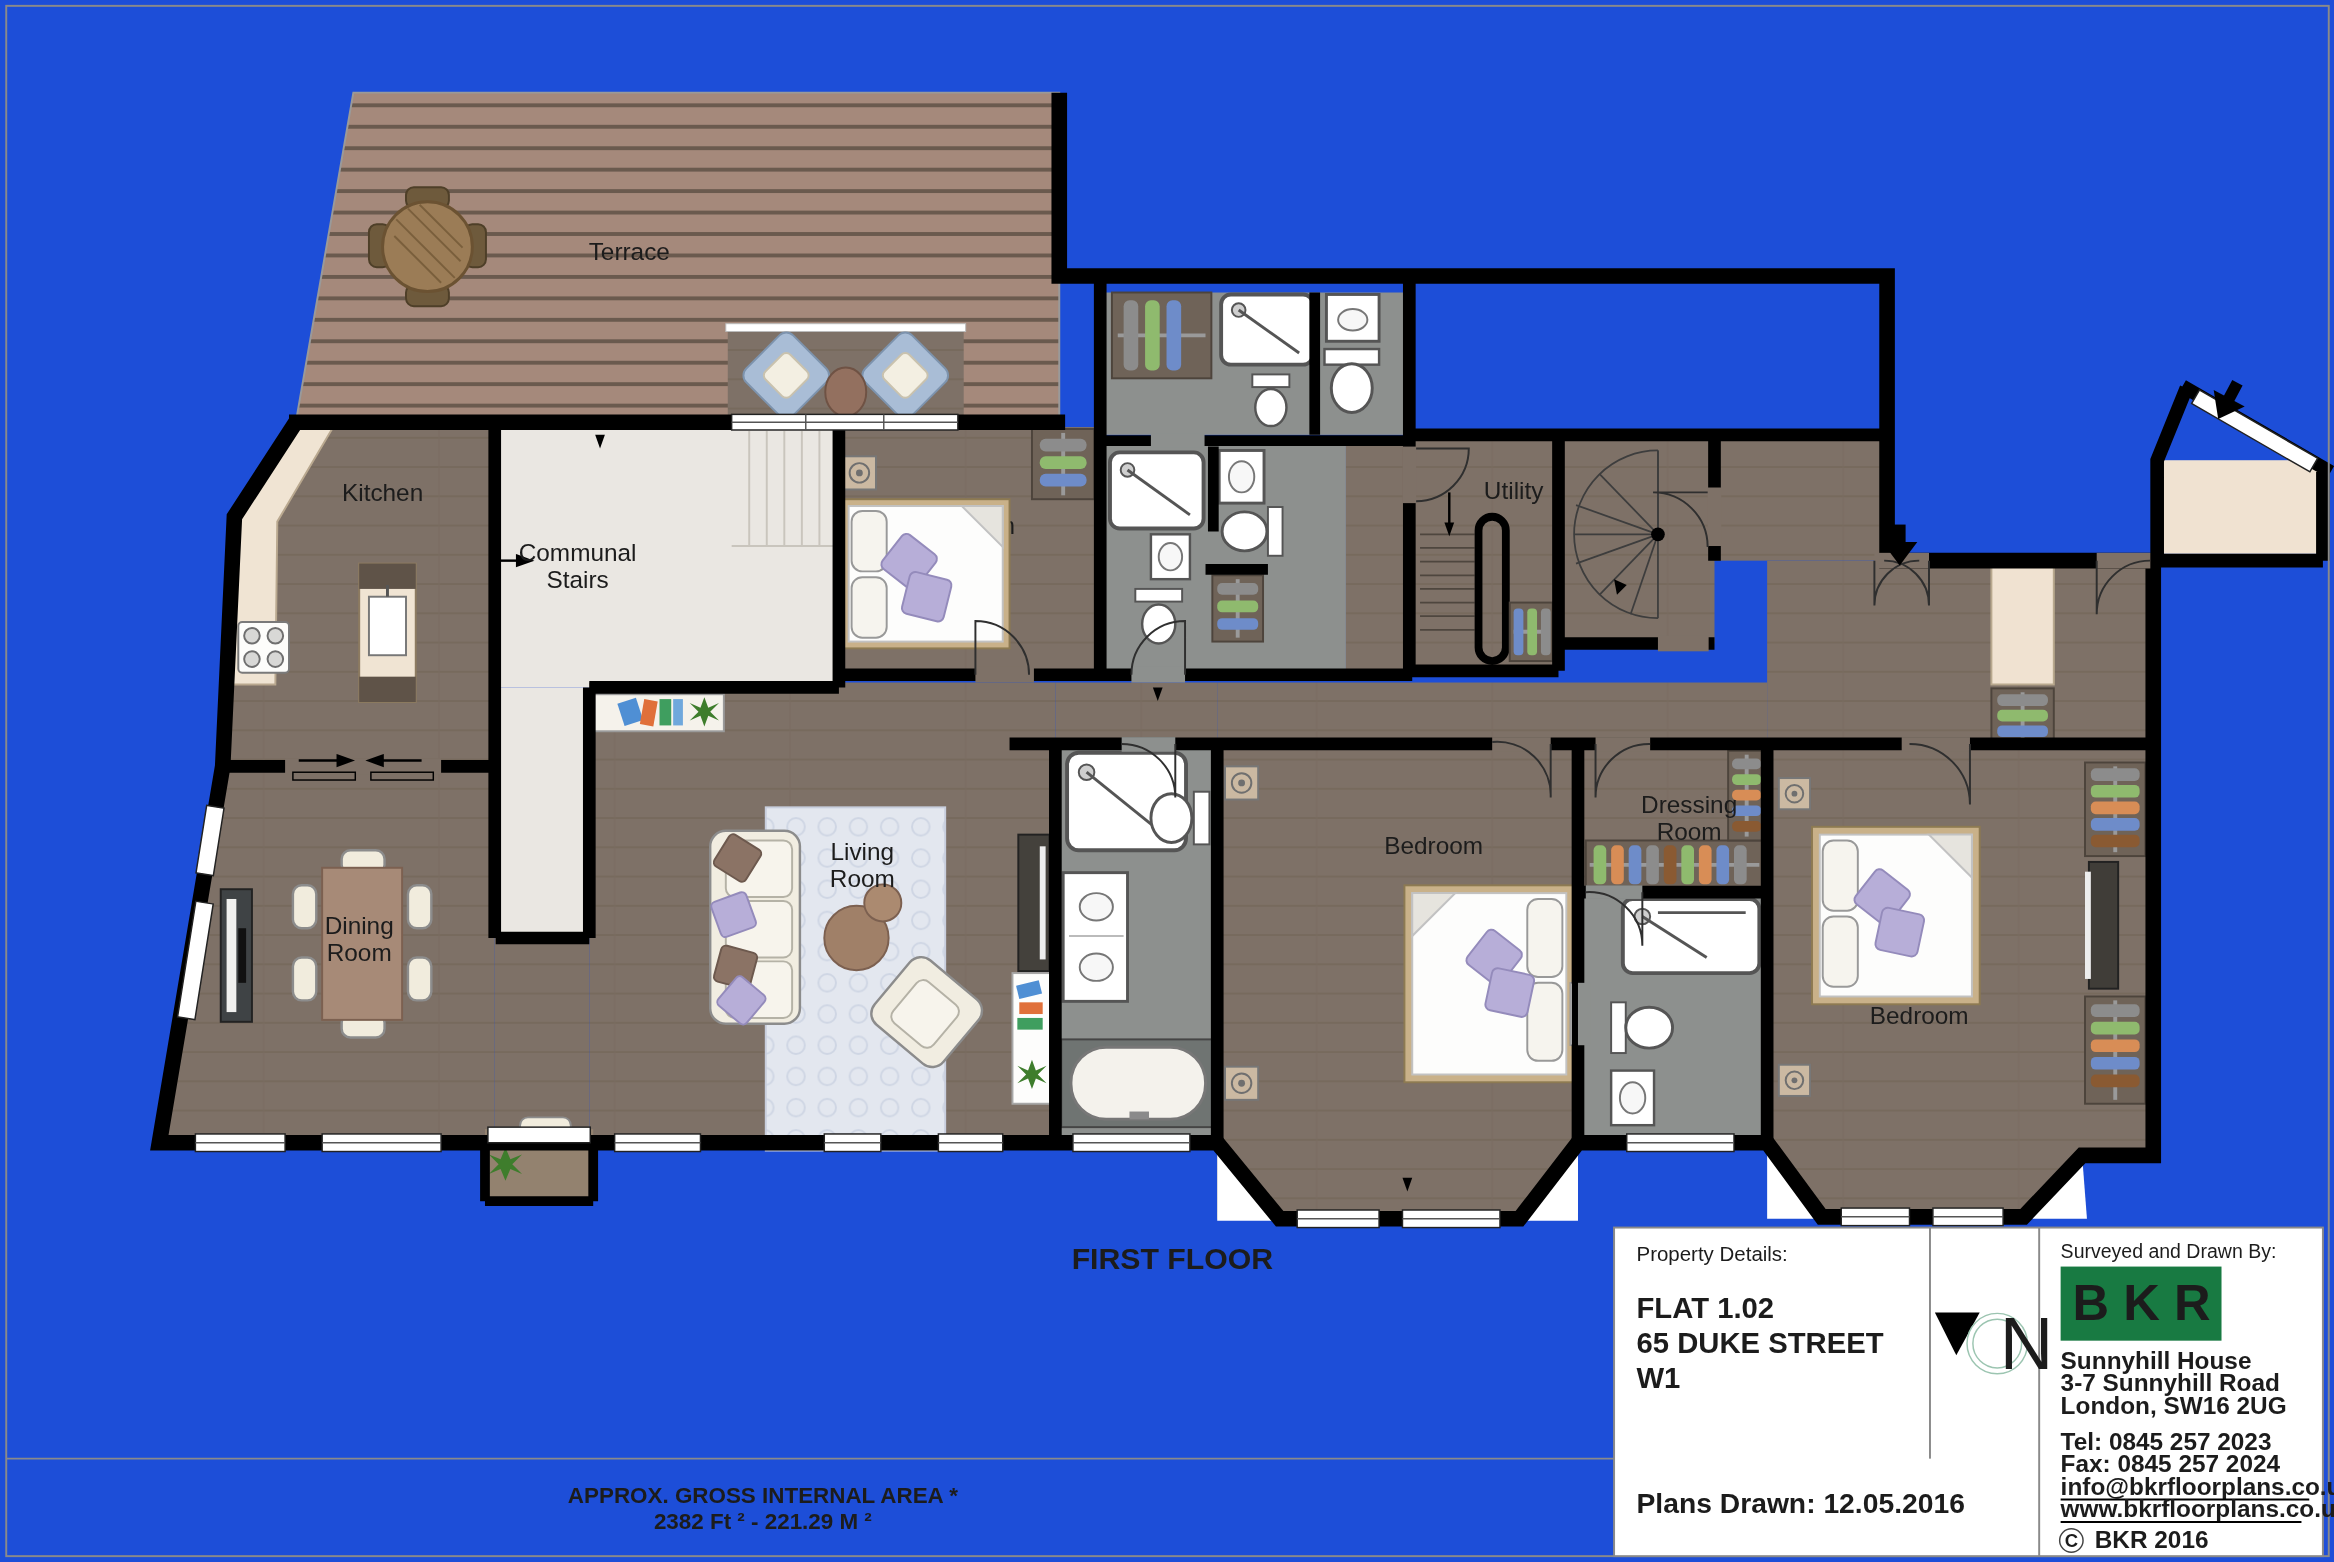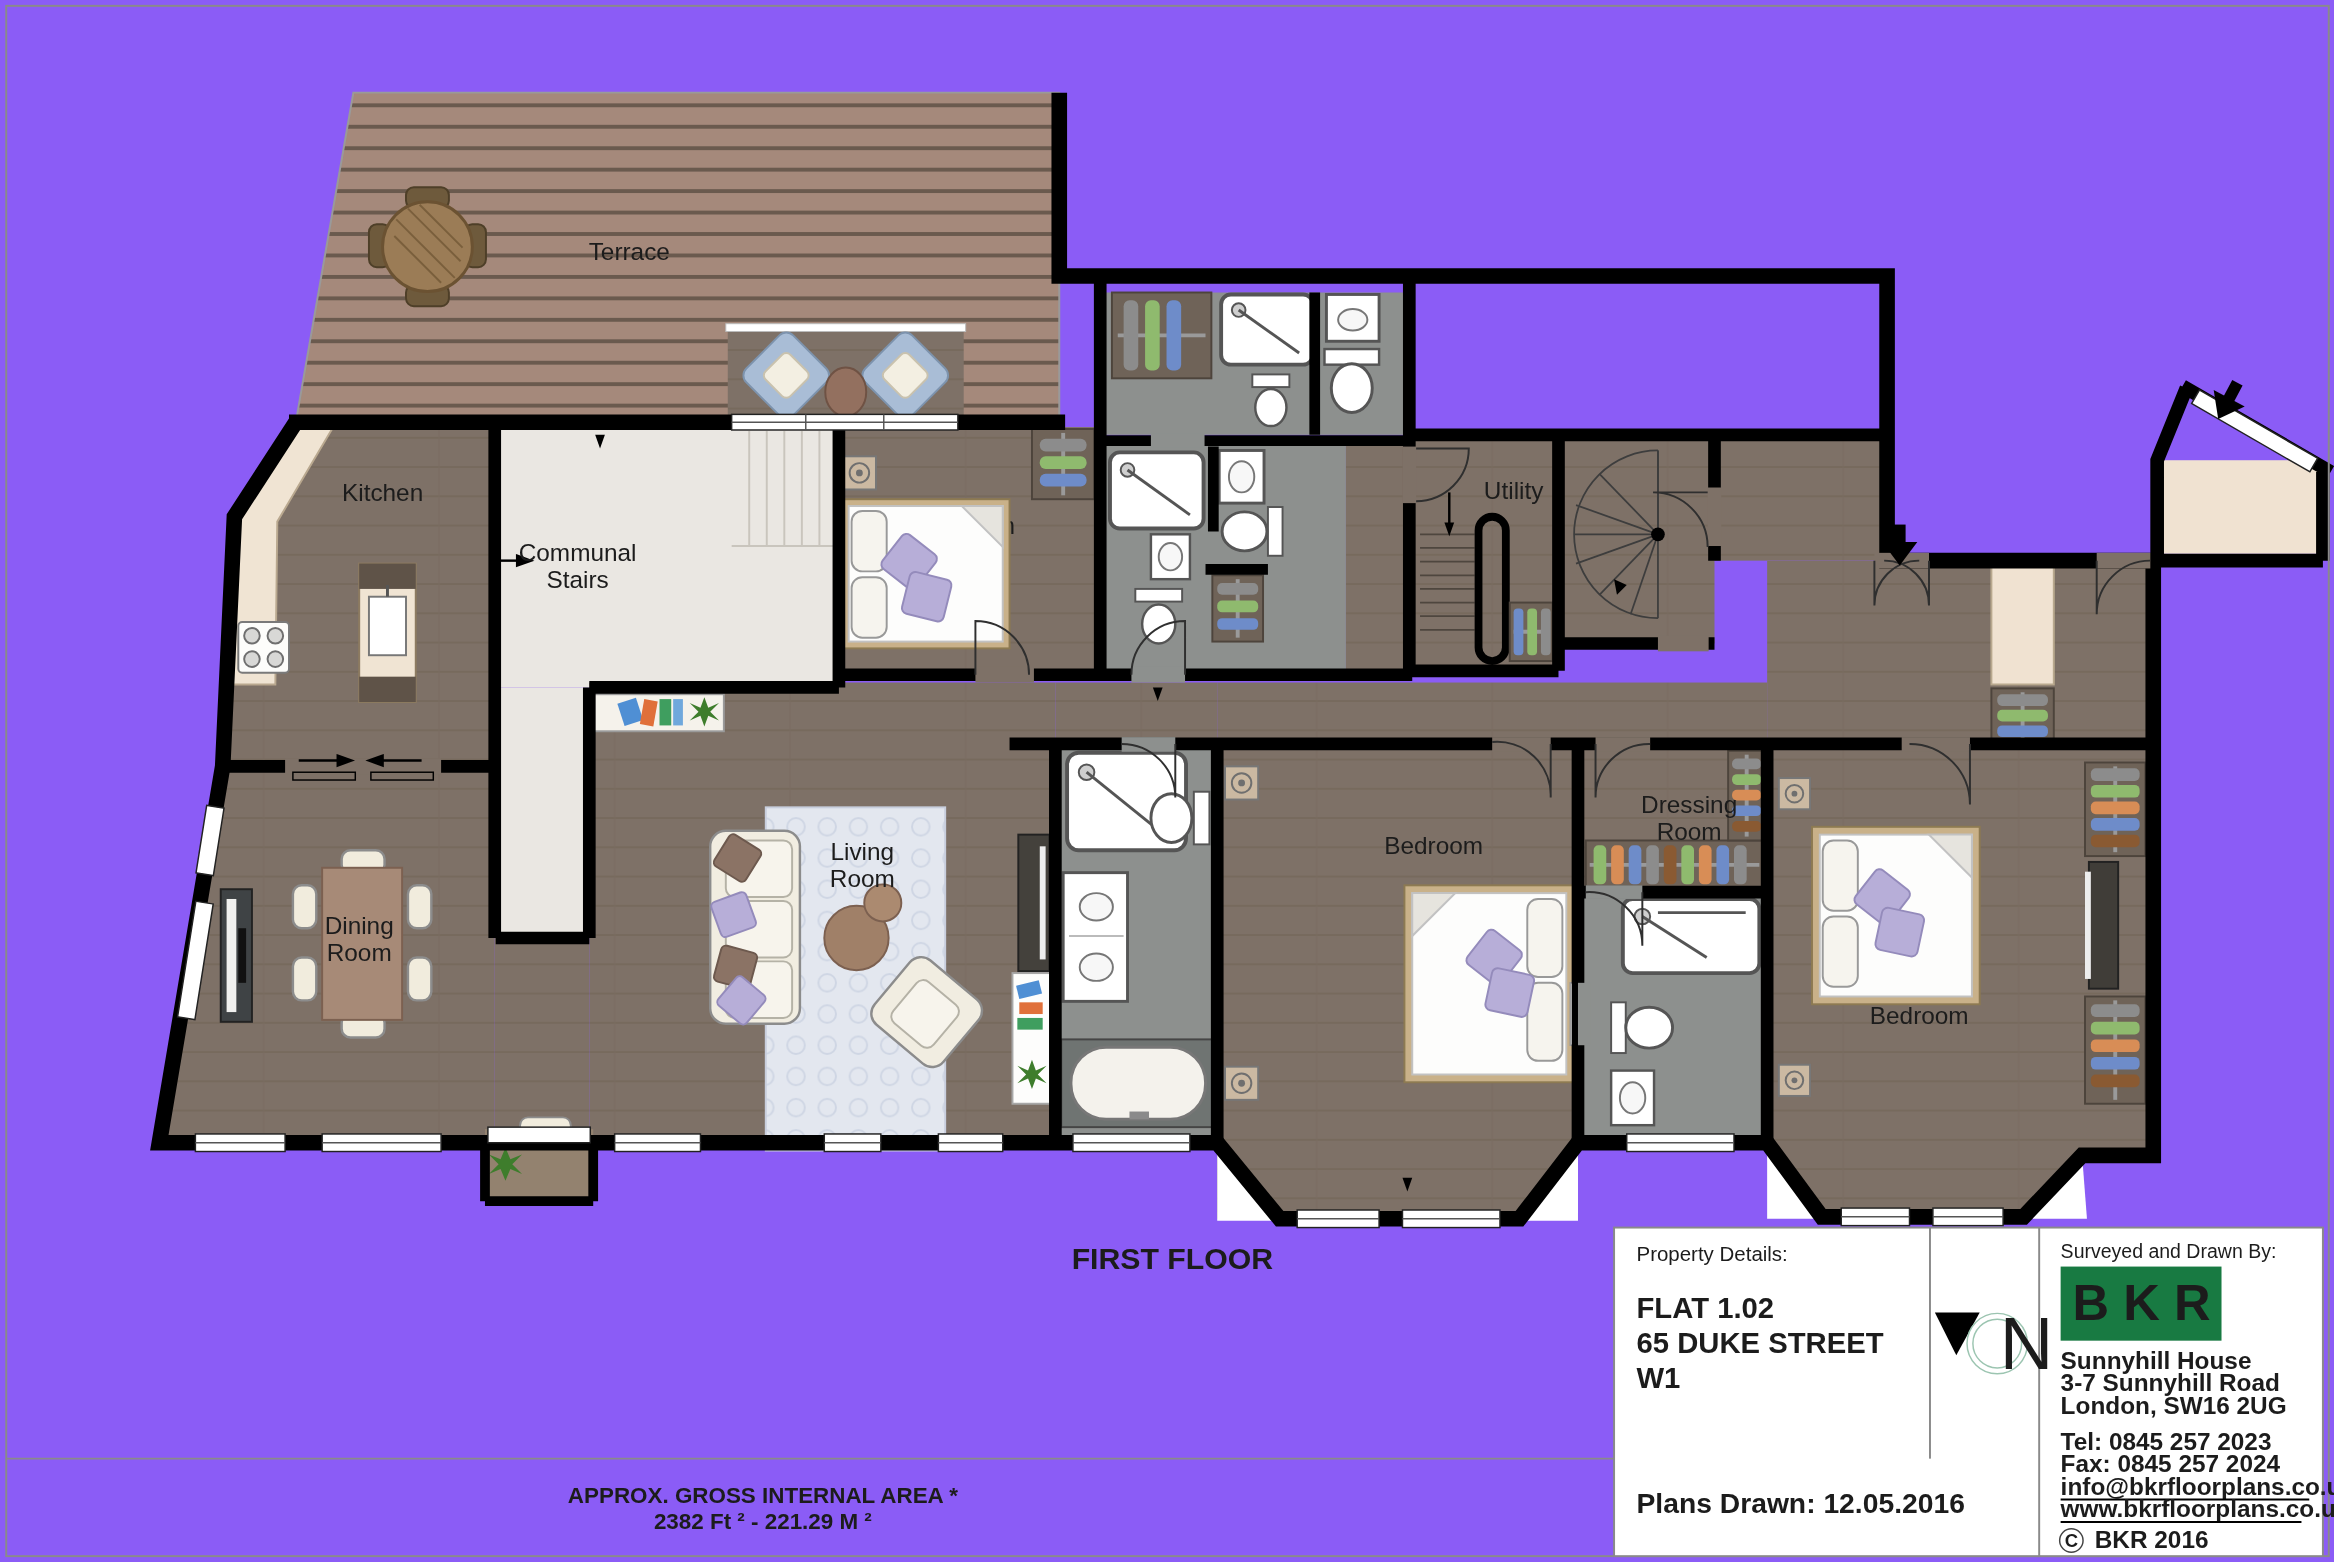--- a/index.html
+++ b/index.html
@@ -1,17 +1,17 @@
 <!DOCTYPE html>
 <html><head>
 <meta charset="utf-8">
 <style>
   html,body{margin:0;padding:0;background:#fff;}
   body{font-family:"Liberation Sans", sans-serif;}
-  #page{position:relative;width:2335px;height:1562px;background:#8b5cf6;overflow:hidden;}
+  #page{position:relative;width:2335px;height:1562px;background:#1d4ed8;overflow:hidden;}
   svg{display:block;}
   text{font-family:"Liberation Sans", sans-serif;fill:#1c1c1c;}
   .roomlabel{font-size:25px;}
   .bold{font-weight:bold;}
 </style>
 </head>
 <body>
 
 <div id="page">
 <svg width="2335" height="1562" viewBox="0 0 2394 1602">

